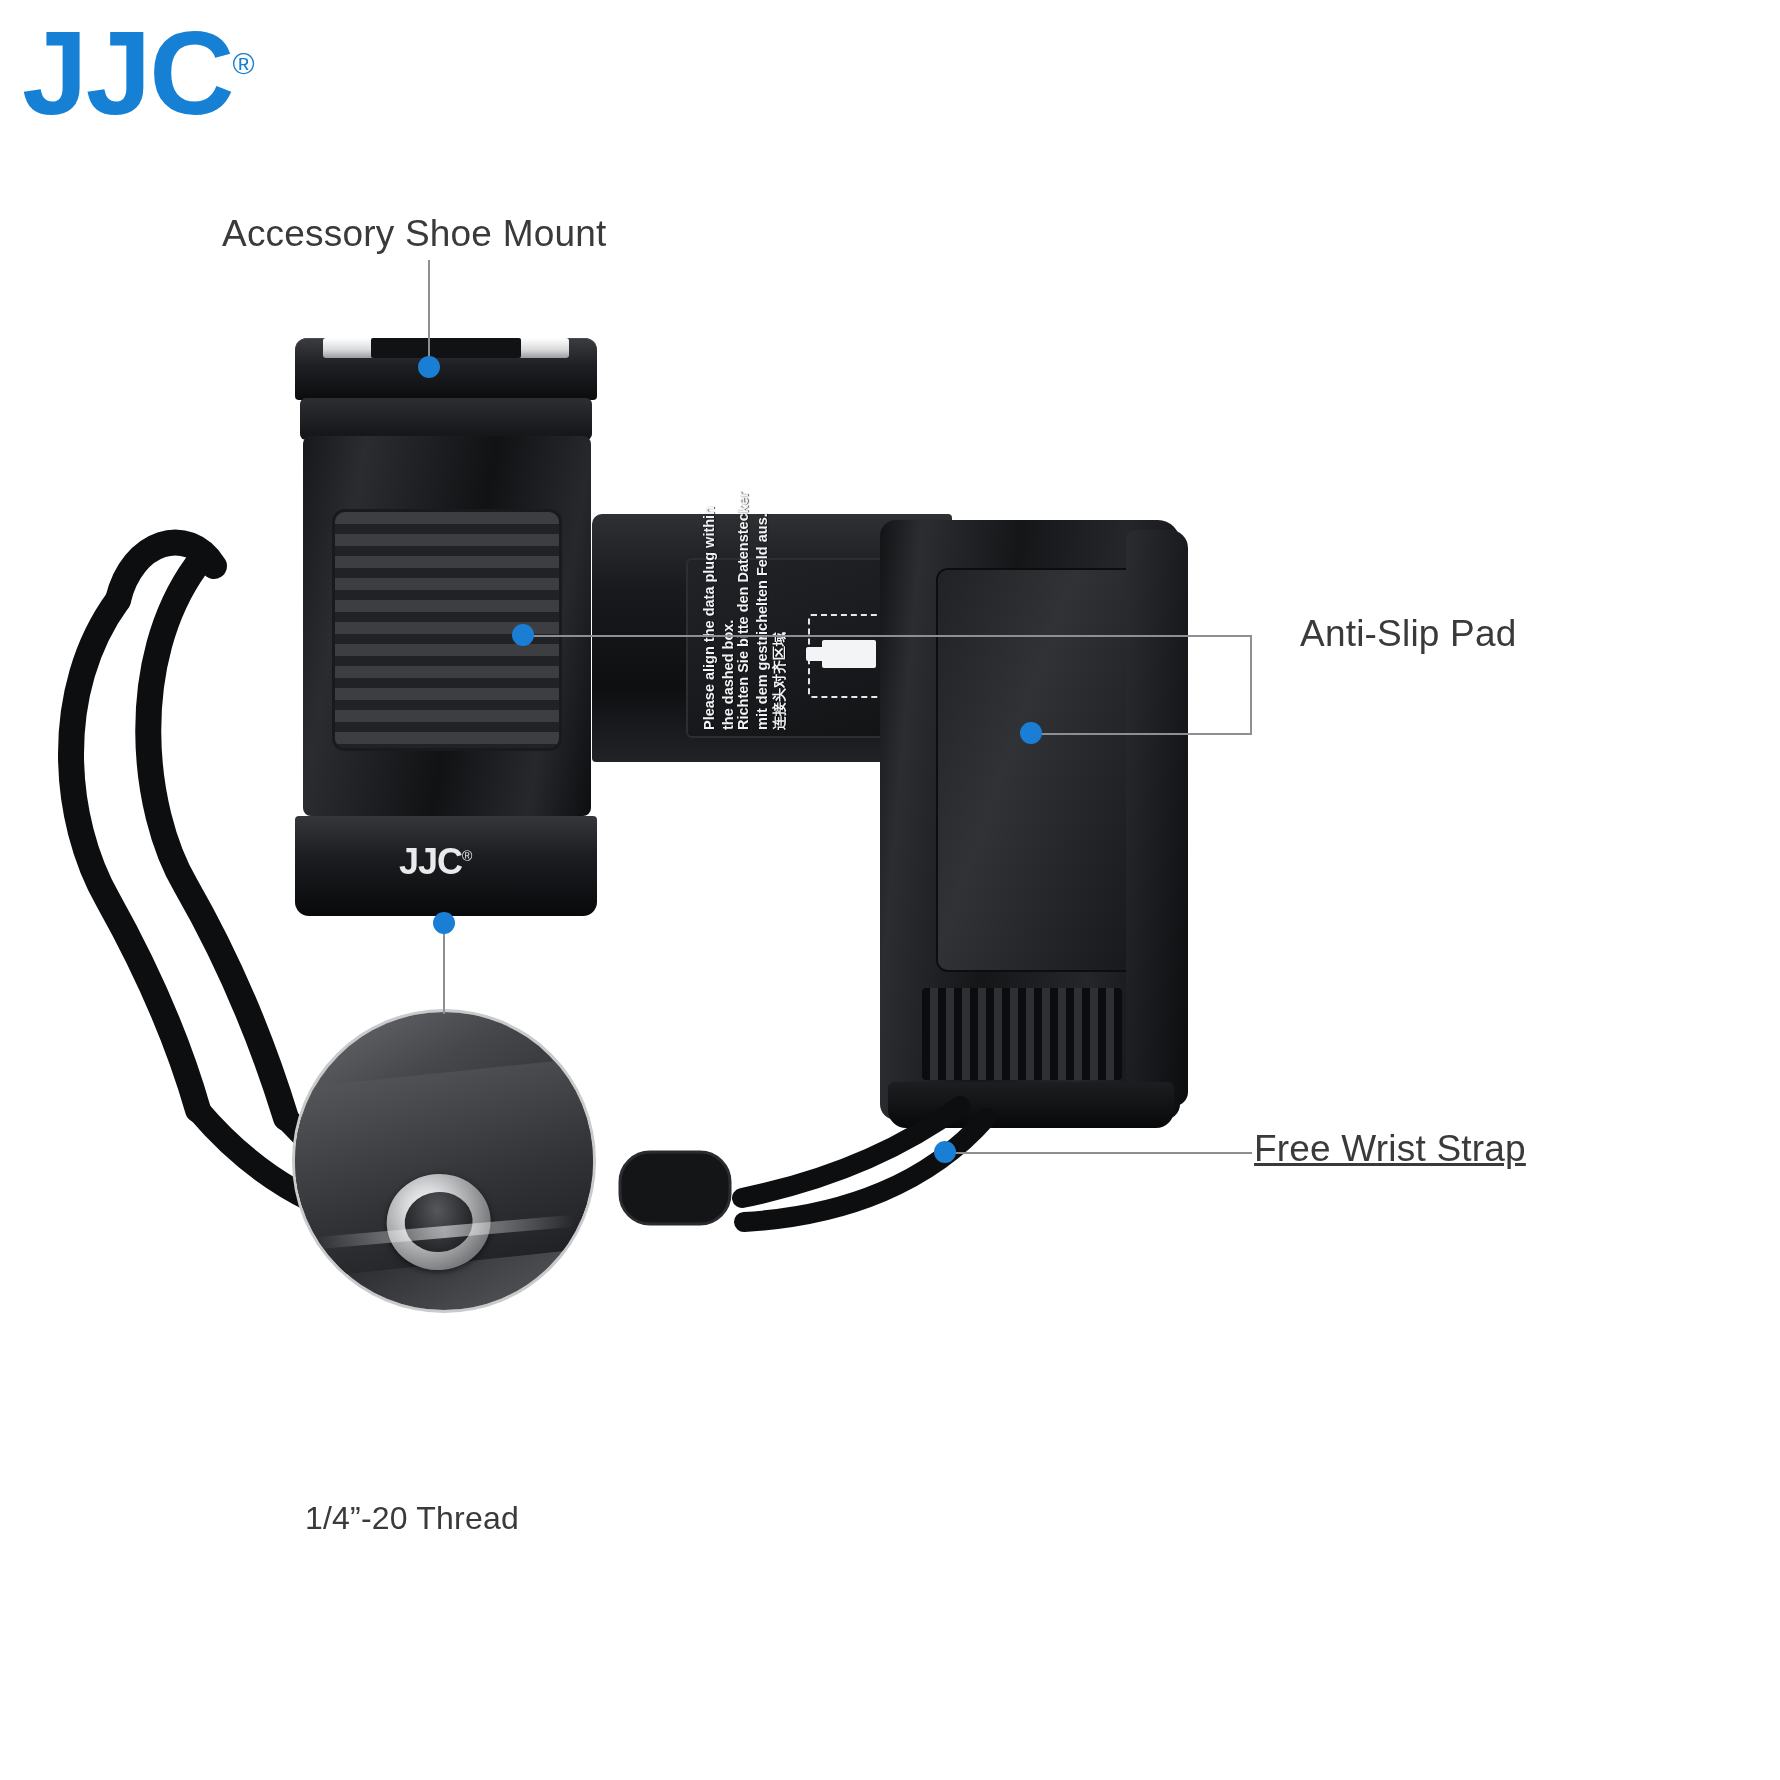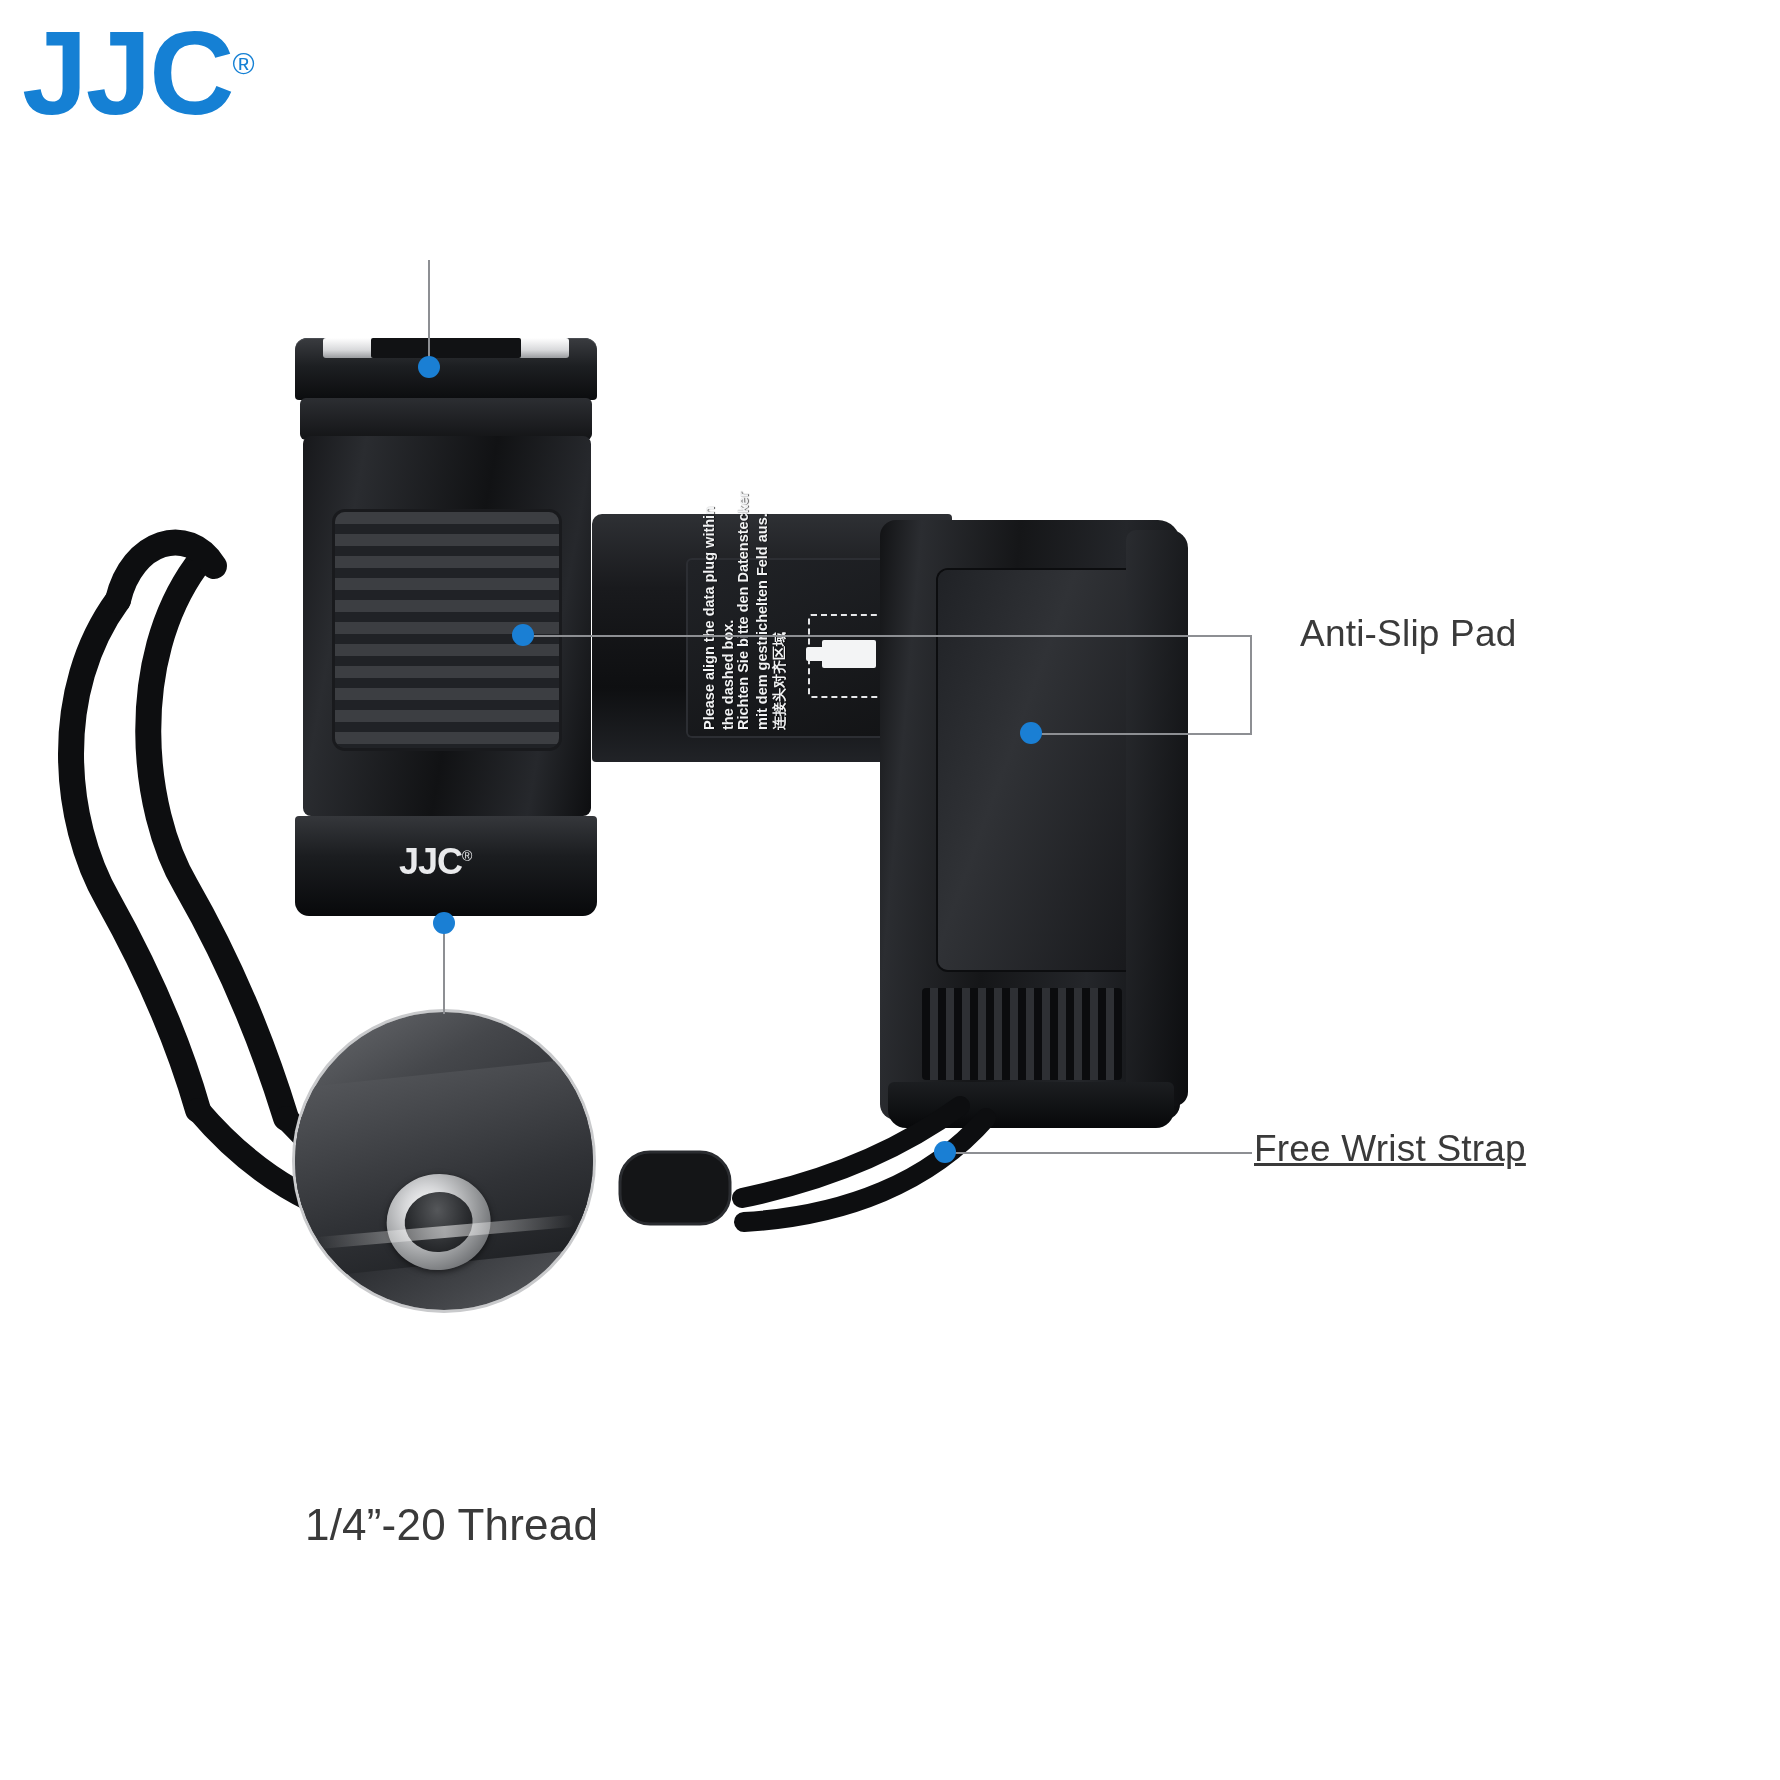--- a/index.html
+++ b/index.html
@@ -33,21 +33,21 @@
   .callout{
     position:absolute;
     color:#3a3a3a;
     font-size:37px;
     white-space:nowrap;
     letter-spacing:.2px;
   }
   #lbl-shoe{left:222px;top:213px;}
   #lbl-pad{left:1300px;top:613px;}
   #lbl-strap{left:1254px;top:1128px;text-decoration:underline;}
-  #lbl-thread{left:305px;top:1500px;font-size:44px;}
+  #lbl-thread{left:305px;top:1500px;font-size:32px;}
 
   
   .lead{position:absolute;background:#8d8f93;}
   .lead.v{width:2px;}
   .lead.h{height:2px;}
   .dot{
     position:absolute;width:22px;height:22px;border-radius:50%;
     background:#1a7fd4;
   }
 
@@ -252,20 +252,21 @@
 
   <div class="prod magnify">
     <div class="mag-plate">
       <div class="screw"></div>
     </div>
     <div class="mag-hi"></div>
   </div>
 
   <div class="lead v" style="left:428px;top:260px;height:108px;"></div>
   <div class="dot" style="left:418px;top:356px;"></div>
+  <div class="callout" id="lbl-shoe">Accessory Shoe Mount</div>
 
   <div class="lead h" style="left:522px;top:635px;width:730px;"></div>
   <div class="lead h" style="left:1030px;top:733px;width:222px;"></div>
   <div class="lead v" style="left:1250px;top:635px;height:100px;"></div>
   <div class="dot" style="left:512px;top:624px;"></div>
   <div class="dot" style="left:1020px;top:722px;"></div>
   <div class="callout" id="lbl-pad">Anti-Slip Pad</div>
 
   <div class="lead h" style="left:952px;top:1152px;width:300px;"></div>
   <div class="dot" style="left:934px;top:1141px;"></div>

